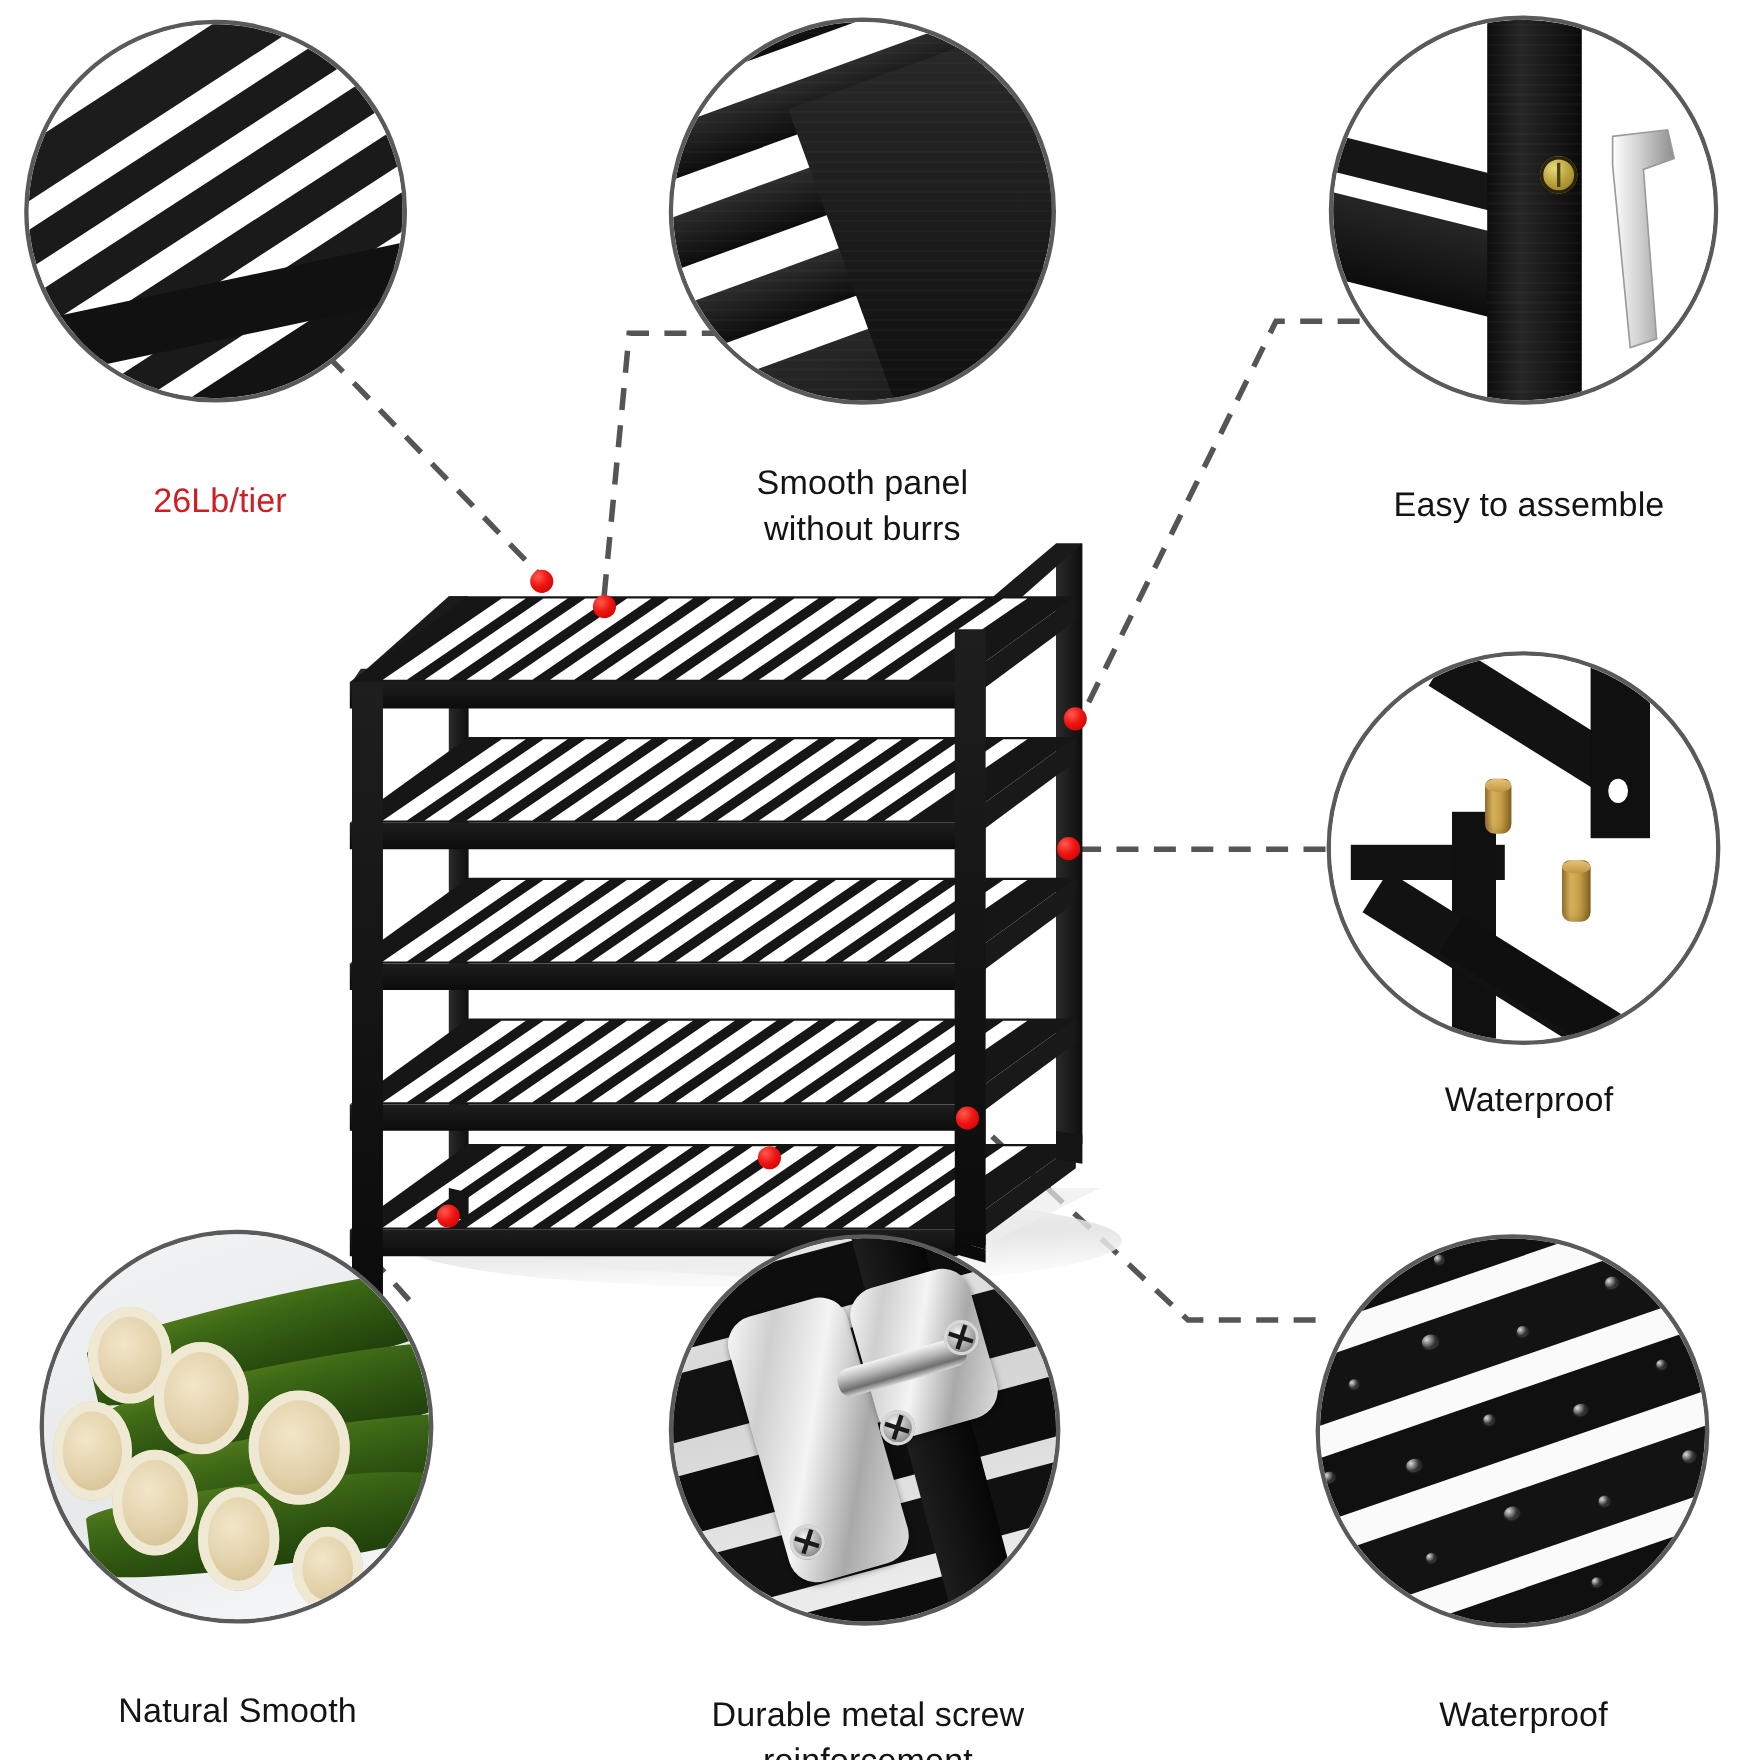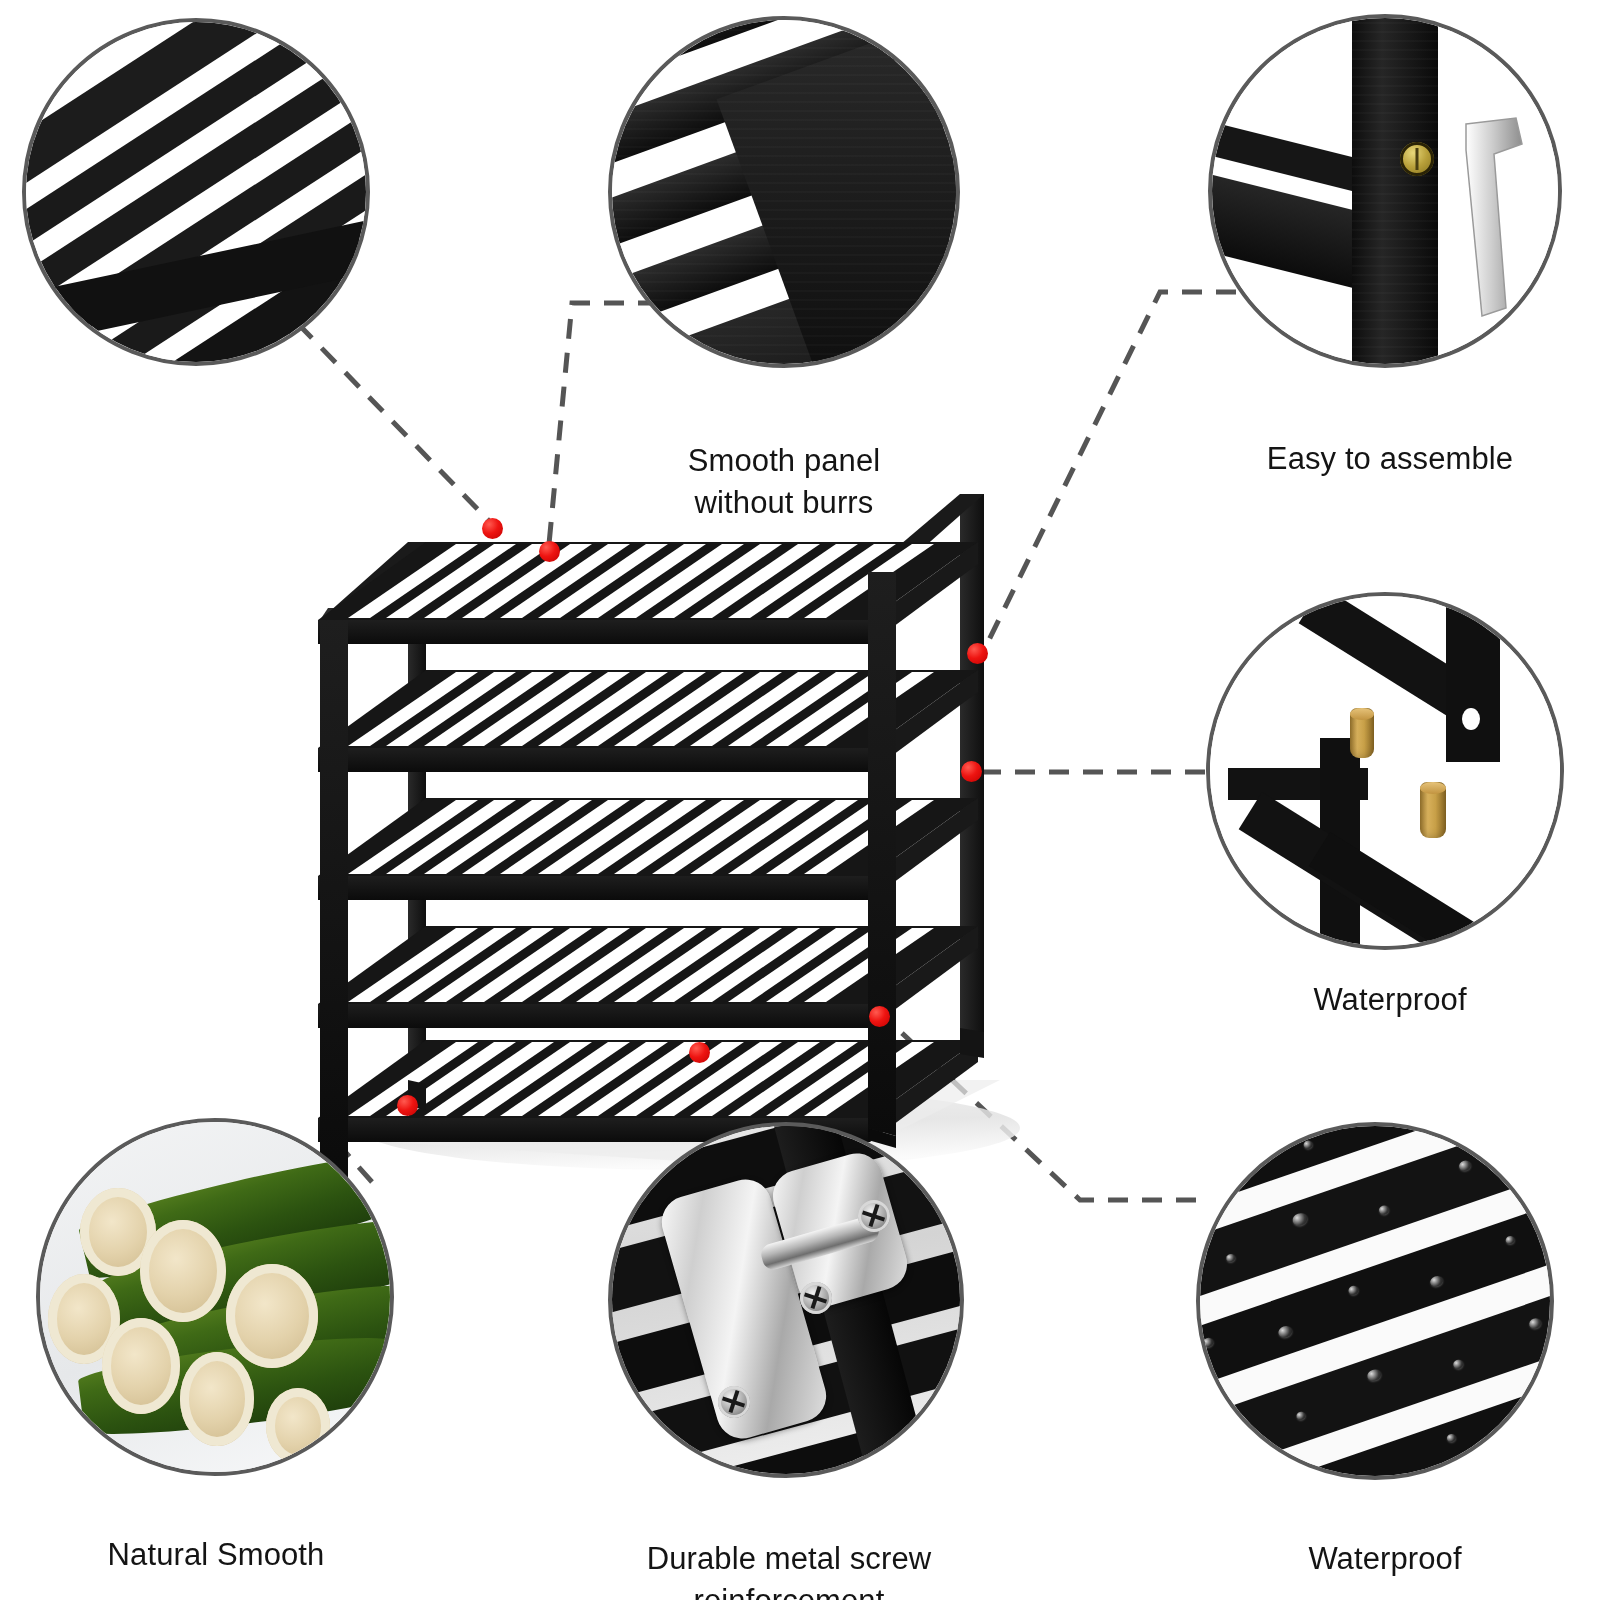--- a/index.html
+++ b/index.html
@@ -311,38 +311,39 @@
         <div style="position:absolute;left:0;top:82px;width:480px;height:44px;background:#1c1c1c;"></div>
         <div style="position:absolute;left:0;top:148px;width:480px;height:30px;background:#1a1a1a;"></div>
         <div style="position:absolute;left:0;top:200px;width:480px;height:30px;background:#1a1a1a;"></div>
         <div style="position:absolute;left:0;top:252px;width:480px;height:30px;background:#1a1a1a;"></div>
         <div style="position:absolute;left:0;top:304px;width:480px;height:30px;background:#1a1a1a;"></div>
         <div style="position:absolute;left:0;top:356px;width:480px;height:48px;background:#131313;"></div>
       </div>
       <div style="position:absolute;left:-40px;top:230px;width:470px;height:52px;background:#111;transform:rotate(-12deg);"></div>
     </div>
     <div class="caption" style="left:-12px;top:374px;width:380px;">
+      <div class="hl">26Lb/tier</div>
     </div>
   </div>
 
   <div class="feature" style="left:608px;top:16px;">
     <div class="circle" style="width:352px;height:352px;">
       <div style="position:absolute;inset:0;background:#ffffff;"></div>
       <div style="position:absolute;left:-80px;top:-80px;width:520px;height:520px;transform:rotate(-20deg);">
         <div style="position:absolute;left:0;top:40px;width:520px;height:46px;background:linear-gradient(180deg,#2c2c2c,#0d0d0d);"></div>
         <div style="position:absolute;left:0;top:118px;width:520px;height:46px;background:linear-gradient(180deg,#2c2c2c,#0d0d0d);"></div>
         <div style="position:absolute;left:0;top:196px;width:520px;height:46px;background:linear-gradient(180deg,#2c2c2c,#0d0d0d);"></div>
         <div style="position:absolute;left:0;top:274px;width:520px;height:46px;background:linear-gradient(180deg,#2c2c2c,#0d0d0d);"></div>
         <div style="position:absolute;left:0;top:352px;width:520px;height:168px;background:linear-gradient(180deg,#272727,#101010);"></div>
       </div>
 
       <div style="position:absolute;right:-40px;top:30px;width:230px;height:330px;background:linear-gradient(200deg,#2a2a2a,#0c0c0c);transform:rotate(-20deg);"></div>
       <div class="grain" style="opacity:.5;"></div>
     </div>
-    <div class="caption" style="left:-14px;top:382px;width:380px;">
+    <div class="caption" style="left:-14px;top:360px;width:380px;">
       <div>Smooth panel
 without burrs</div>
     </div>
   </div>
 
   <div class="feature" style="left:1208px;top:14px;">
     <div class="circle" style="width:354px;height:354px;">
       <div style="position:absolute;inset:0;background:#ffffff;"></div>
 
       <div style="position:absolute;left:-10px;top:124px;width:180px;height:34px;background:#161616;transform:skewY(14deg);"></div>

